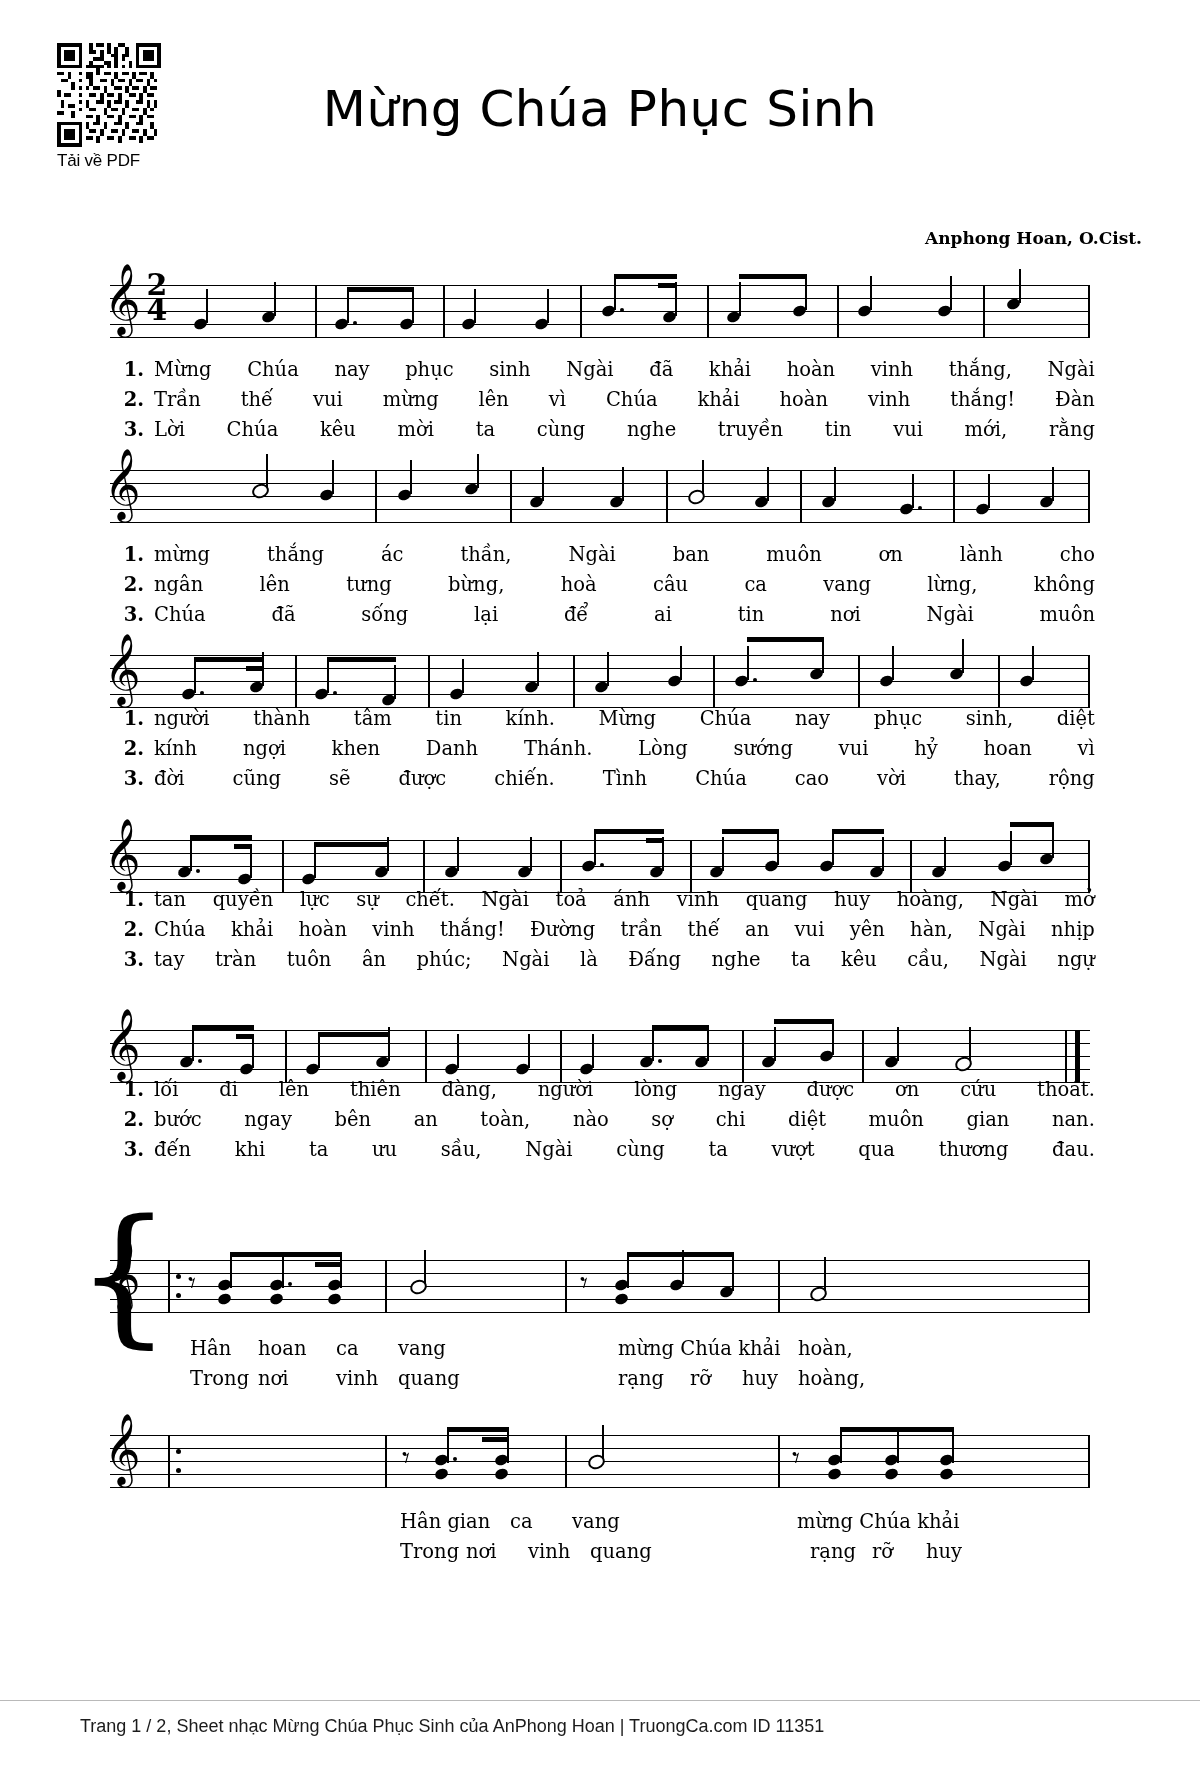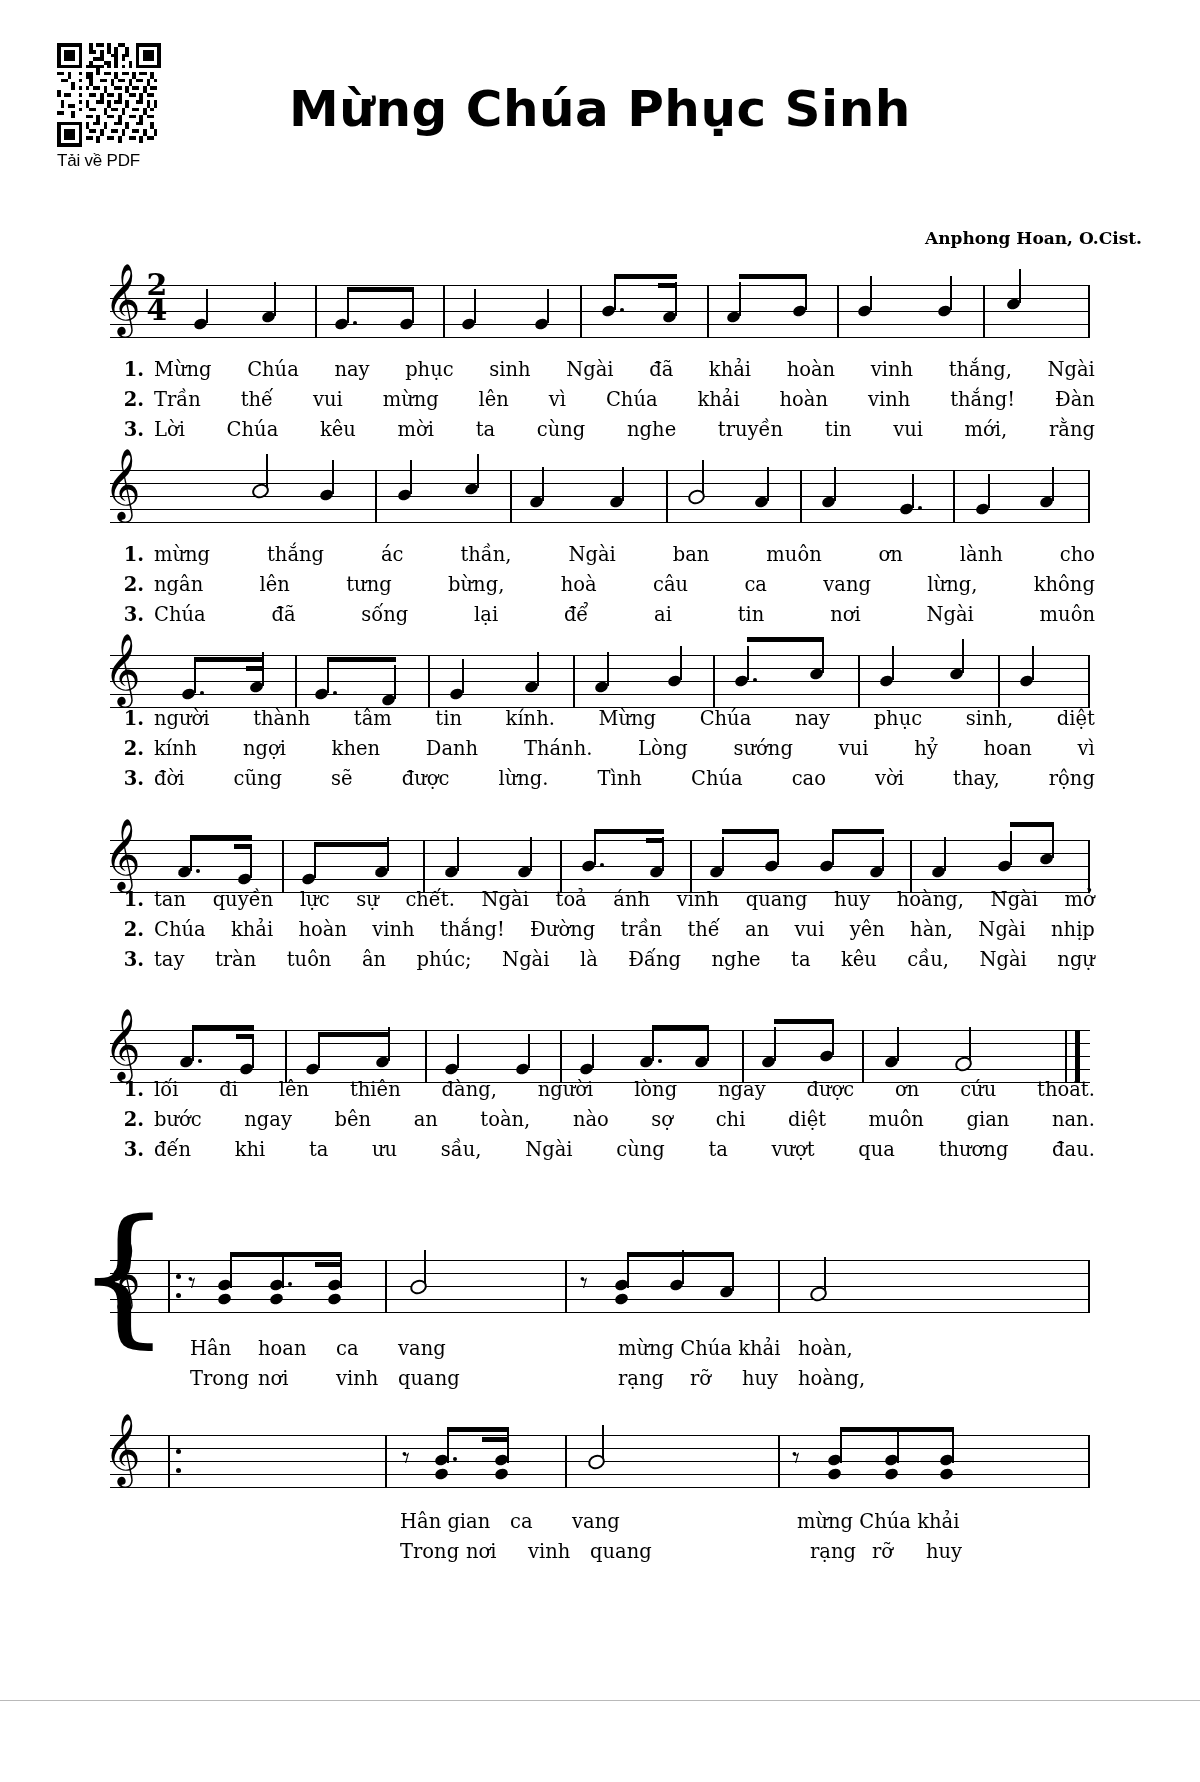--- a/index.html
+++ b/index.html
@@ -47,21 +47,21 @@
   }
 
   
   .song-title {
     position: absolute;
     left: 0;
     top: 80px;
     width: 1200px;
     text-align: center;
     font-family: "DejaVu Sans", sans-serif;
-    font-weight: bold;
+    font-weight: normal;
     font-size: 50px;
     letter-spacing: 0.5px;
   }
   .composer {
     position: absolute;
     right: 58px;
     top: 228px;
     font-family: "DejaVu Serif", serif;
     font-weight: bold;
     font-size: 17px;
@@ -659,21 +659,21 @@
           <span>vì</span>
       </div>
     </div>
     <div class="lyric-row">
       <div class="lyric-num">3.</div>
       <div class="lyric-words">
         <span>đời</span>
           <span>cũng</span>
           <span>sẽ</span>
           <span>được</span>
-          <span>lừng.</span>
+          <span>chiến.</span>
           <span>Tình</span>
           <span>Chúa</span>
           <span>cao</span>
           <span>vời</span>
           <span>thay,</span>
           <span>rộng</span>
       </div>
     </div>
   </div>
 
@@ -1018,14 +1018,15 @@
       <span style="width:62px;">nơi</span>
       <span style="width:62px;">vinh</span>
       <span style="width:220px;">quang</span>
       <span style="width:62px;">rạng</span>
       <span style="width:54px;">rỡ</span>
       <span>huy</span>
     </div>
   </div>
 
   <div class="footer-rule"></div>
+  <div class="footer-text">Trang 1 / 2, Sheet nhạc Mừng Chúa Phục Sinh của AnPhong Hoan  | TruongCa.com ID 11351</div>
 
 </div>
 
 </body></html>

